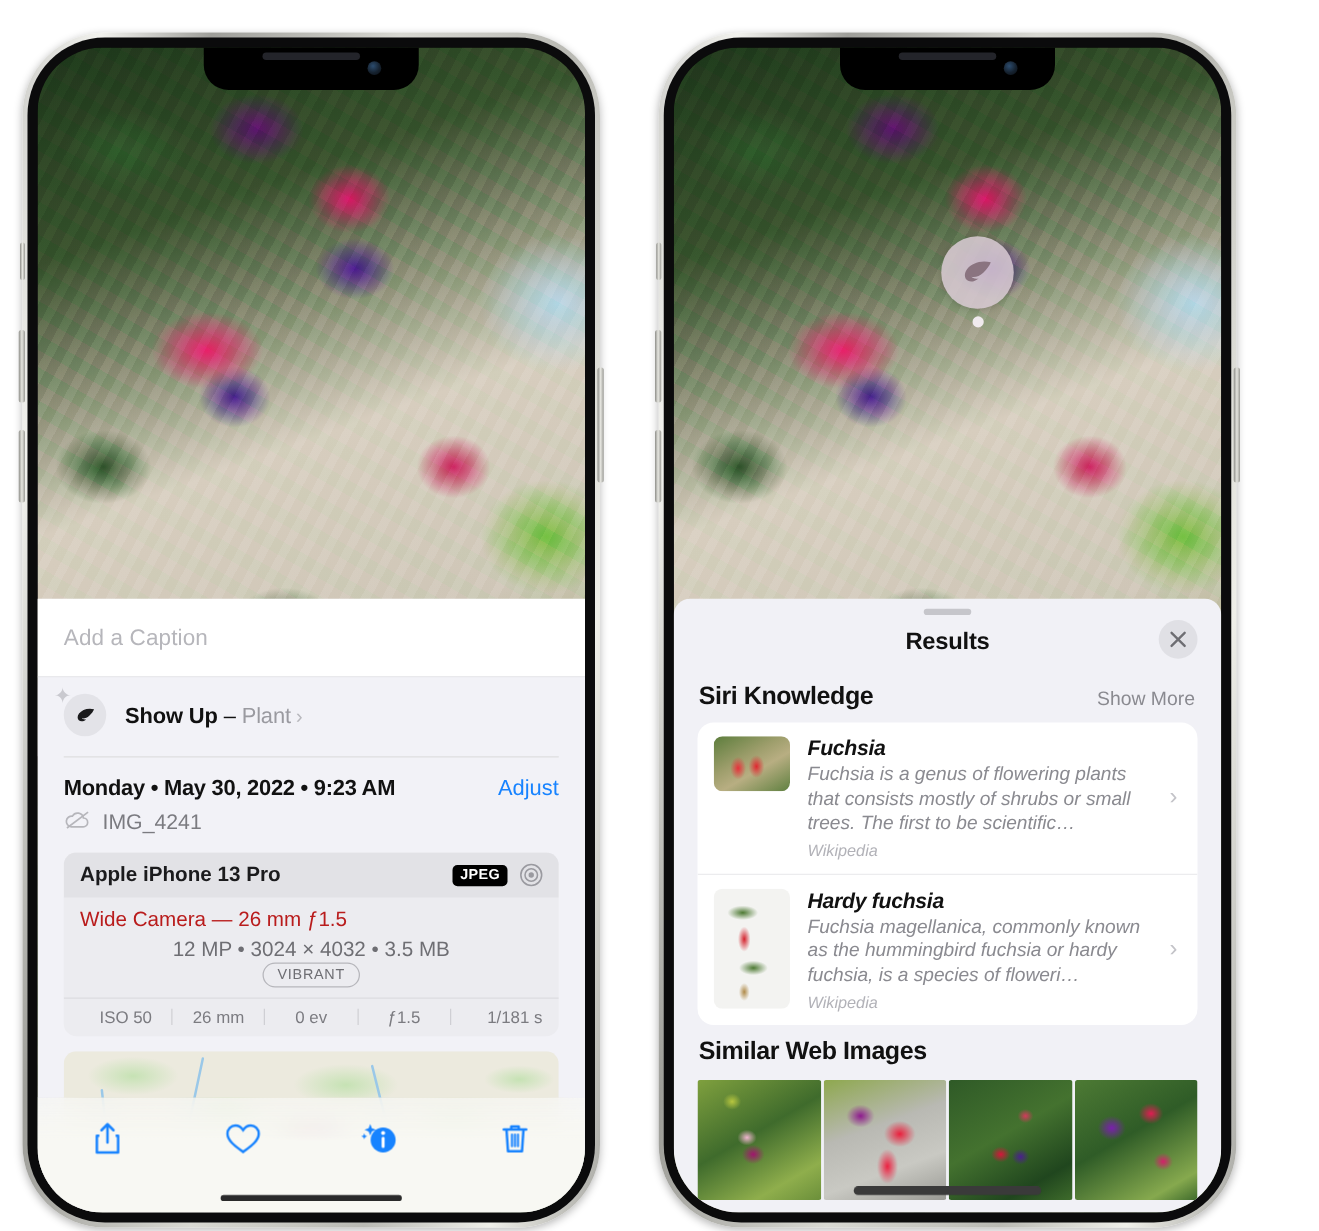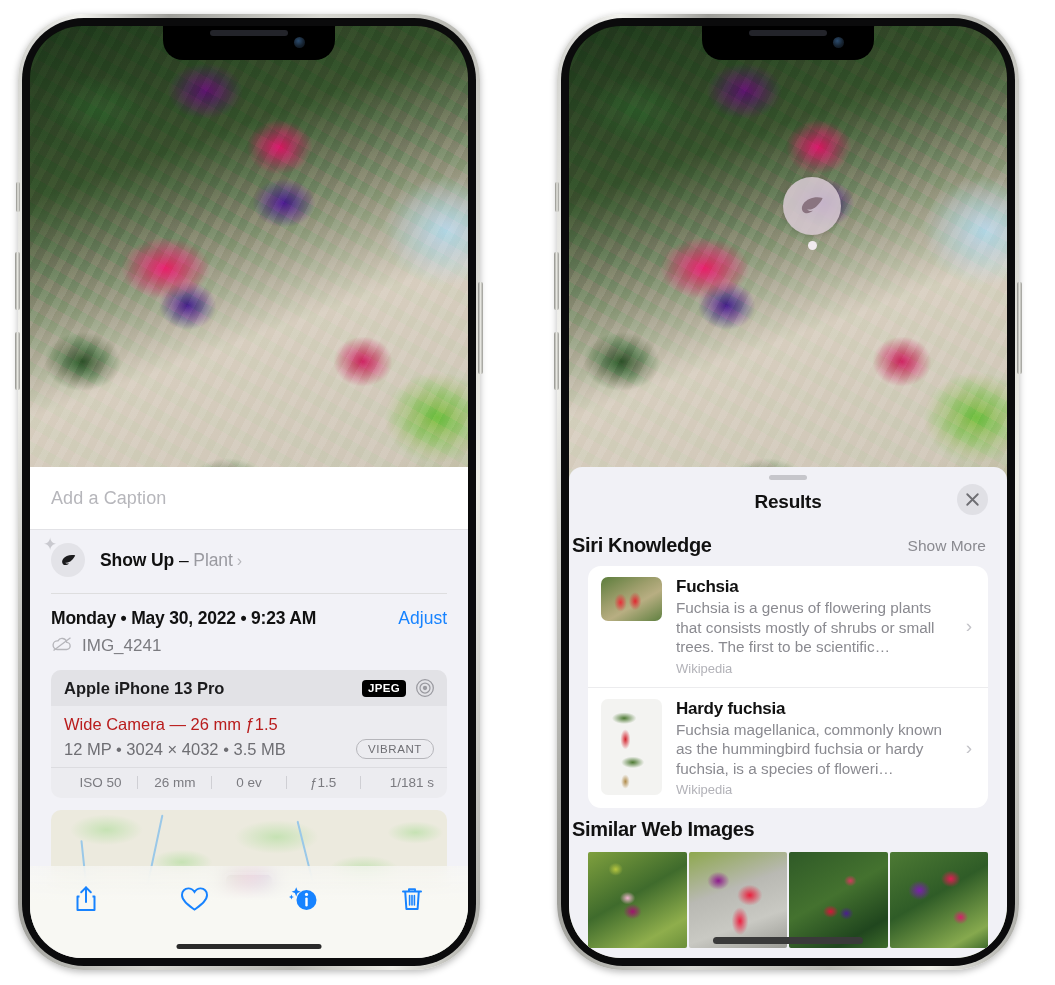--- a/index.html
+++ b/index.html
@@ -2,26 +2,26 @@
 <html><head>
 <meta charset="utf-8">
 <style>
   * { box-sizing: border-box; margin: 0; padding: 0; }
   html, body {
     width: 1055px; height: 985px;
     background: #ffffff;
     font-family: "Liberation Sans", sans-serif;
     overflow: hidden;
   }
-  .stage { position: relative; width: 1055px; height: 779px; }
+  .stage { position: relative; width: 1055px; height: 779px; margin-top: 12px; }
 
   
   .phone { position: absolute; top: 14px; width: 462px; height: 956px; }
   .phone.left  { left: 18px; }
-  .phone.right { left: 557px; }
+  .phone.right { left: 527px; }
 
   .frame-outer {
     position: absolute; inset: 0;
     border-radius: 66px;
     background: linear-gradient(100deg,#cfcfcb 0%,#f2f2ee 10%,#9e9e99 24%,#d8d8d2 48%,#b9b9b3 70%,#efefe9 86%,#a8a8a3 100%);
     box-shadow: 0 2px 7px rgba(0,0,0,.28);
   }
   .frame-band {
     position: absolute; left: 4px; top: 4px; right: 4px; bottom: 4px;
     border-radius: 62px; background: #0b0b0c;
@@ -129,21 +129,21 @@
     background: #e2e2e6; padding: 8px 12px 8px 13px;
   }
   .exif-head .dev { font-size: 16.5px; font-weight: 700; color: #1b1b1d; }
   .exif-head .right { display: flex; align-items: center; gap: 9px; }
   .tag-jpeg {
     background: #000000; color: #fff; font-size: 11.5px; font-weight: 700;
     padding: 2.5px 6px; border-radius: 4px; letter-spacing: .3px;
   }
   .exif-body { padding: 9px 13px 8px 13px; }
   .exif-body .l1 { font-size: 16.5px; color: #b91c1c; margin-bottom: 5px; }
-  .exif-row2 { display: flex; align-items: center; justify-content: space-between; }
+  .exif-row2 { display: flex; align-items: center; justify-content: space-between; flex-direction: column; }
   .exif-row2 .l2 { font-size: 16.5px; color: #6e6e73; }
   .tag-vibrant {
     border: 1px solid #b6b6bb; color: #6e6e73; font-size: 11.5px; letter-spacing: .6px;
     padding: 3px 11px; border-radius: 10px;
   }
   .exif-stats {
     display: flex; align-items: center; border-top: 1px solid #dcdce0;
     padding: 7px 13px 8px 13px; font-size: 13.5px; color: #7b7b80;
   }
   .exif-stats .cell { flex: 1; text-align: center; }
@@ -196,41 +196,41 @@
     margin: 8px auto 0 auto;
   }
   .res-head { position: relative; height: 44px; display: flex; align-items: center; justify-content: center; }
   .res-title { font-size: 19px; font-weight: 700; color: #111; letter-spacing: -.2px; }
   .close-btn {
     position: absolute; right: 19px; top: 4px; width: 31px; height: 31px; border-radius: 50%;
     background: #e0e0e5; display: flex; align-items: center; justify-content: center;
   }
 
   .sec-head {
-    display: flex; align-items: center; justify-content: space-between;
-    padding: 10px 21px 9px 3px;
+    display: flex; align-items: flex-end; justify-content: space-between;
+    padding: 10px 21px 9px 20px;
   }
   .sec-title { font-size: 20px; font-weight: 700; color: #111; letter-spacing: -.35px; }
   .sec-action { font-size: 15.5px; color: #8a8a90; }
 
   .kcard { margin: 0 19px; background: #fff; border-radius: 13px; overflow: hidden; }
   .krow { display: flex; align-items: flex-start; gap: 14px; padding: 11px 13px 11px 13px; }
   .krow + .krow { border-top: 1px solid #ececee; }
   .kthumb { width: 61px; border-radius: 7px; flex: none; overflow: hidden; }
   .kthumb.a { height: 44px; background:
       radial-gradient(ellipse 9px 13px at 32% 58%, #e8303a 0%, rgba(232,48,58,0) 70%),
       radial-gradient(ellipse 9px 13px at 56% 55%, #e02830 0%, rgba(224,40,48,0) 70%),
       linear-gradient(150deg,#5c7d3c,#9e9e6c 40%,#b8ae82 60%,#5f8040); }
   .kthumb.b { height: 96px; background:
       radial-gradient(ellipse 17px 8px at 38% 20%, #4e7a34 0%, rgba(78,122,52,0) 72%),
       radial-gradient(ellipse 7px 14px at 40% 42%, #d4242e 0%, rgba(212,36,46,0) 72%),
       radial-gradient(ellipse 16px 8px at 52% 66%, #4e7a34 0%, rgba(78,122,52,0) 72%),
       radial-gradient(ellipse 6px 10px at 40% 86%, #b08b4a 0%, rgba(176,139,74,0) 72%),
       #f3f3f1; }
-  .ktext { flex: 1; min-width: 0; }
+  .ktext { flex: 1; min-width: 0; font-style: italic; }
   .ktitle { font-size: 17px; font-weight: 700; color: #111; letter-spacing: -.25px; margin-bottom: 1px; }
   .kdesc { font-size: 15.3px; color: #8a8a90; line-height: 1.28; }
   .ksrc { font-size: 13px; color: #b2b2b8; margin-top: 4px; }
   .kchev { color: #c3c3c8; font-size: 19px; align-self: center; padding-right: 3px; }
 
   .sim-strip { display: flex; gap: 2px; padding: 0 19px; margin-top: 2px; }
   .sim-img { flex: 1; height: 96px; border-radius: 2px; }
   .sim-img.s1 { background:
       radial-gradient(ellipse 13px 11px at 45% 62%, #a0156d 0%, rgba(160,21,109,0) 70%),
       radial-gradient(ellipse 11px 9px at 40% 48%, #f0b6cf 0%, rgba(240,182,207,0) 70%),

